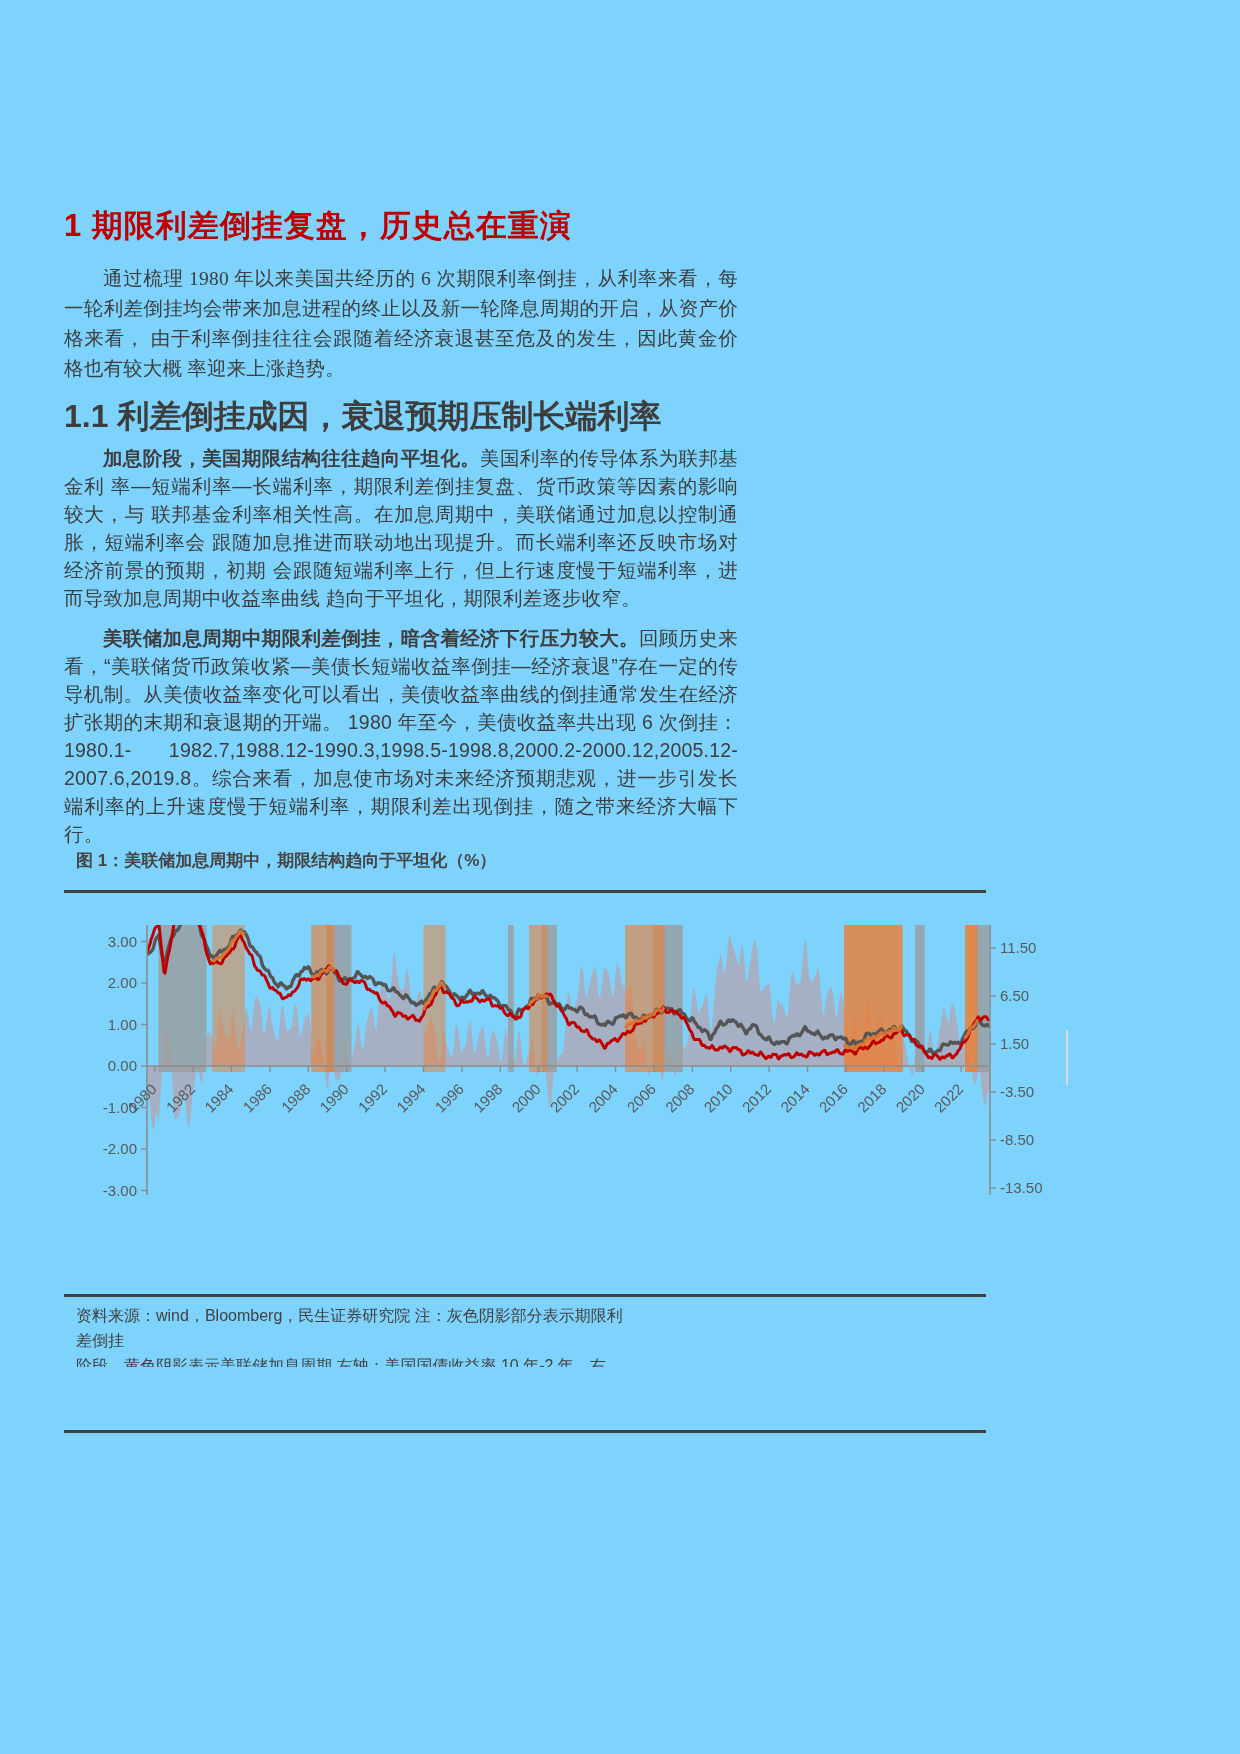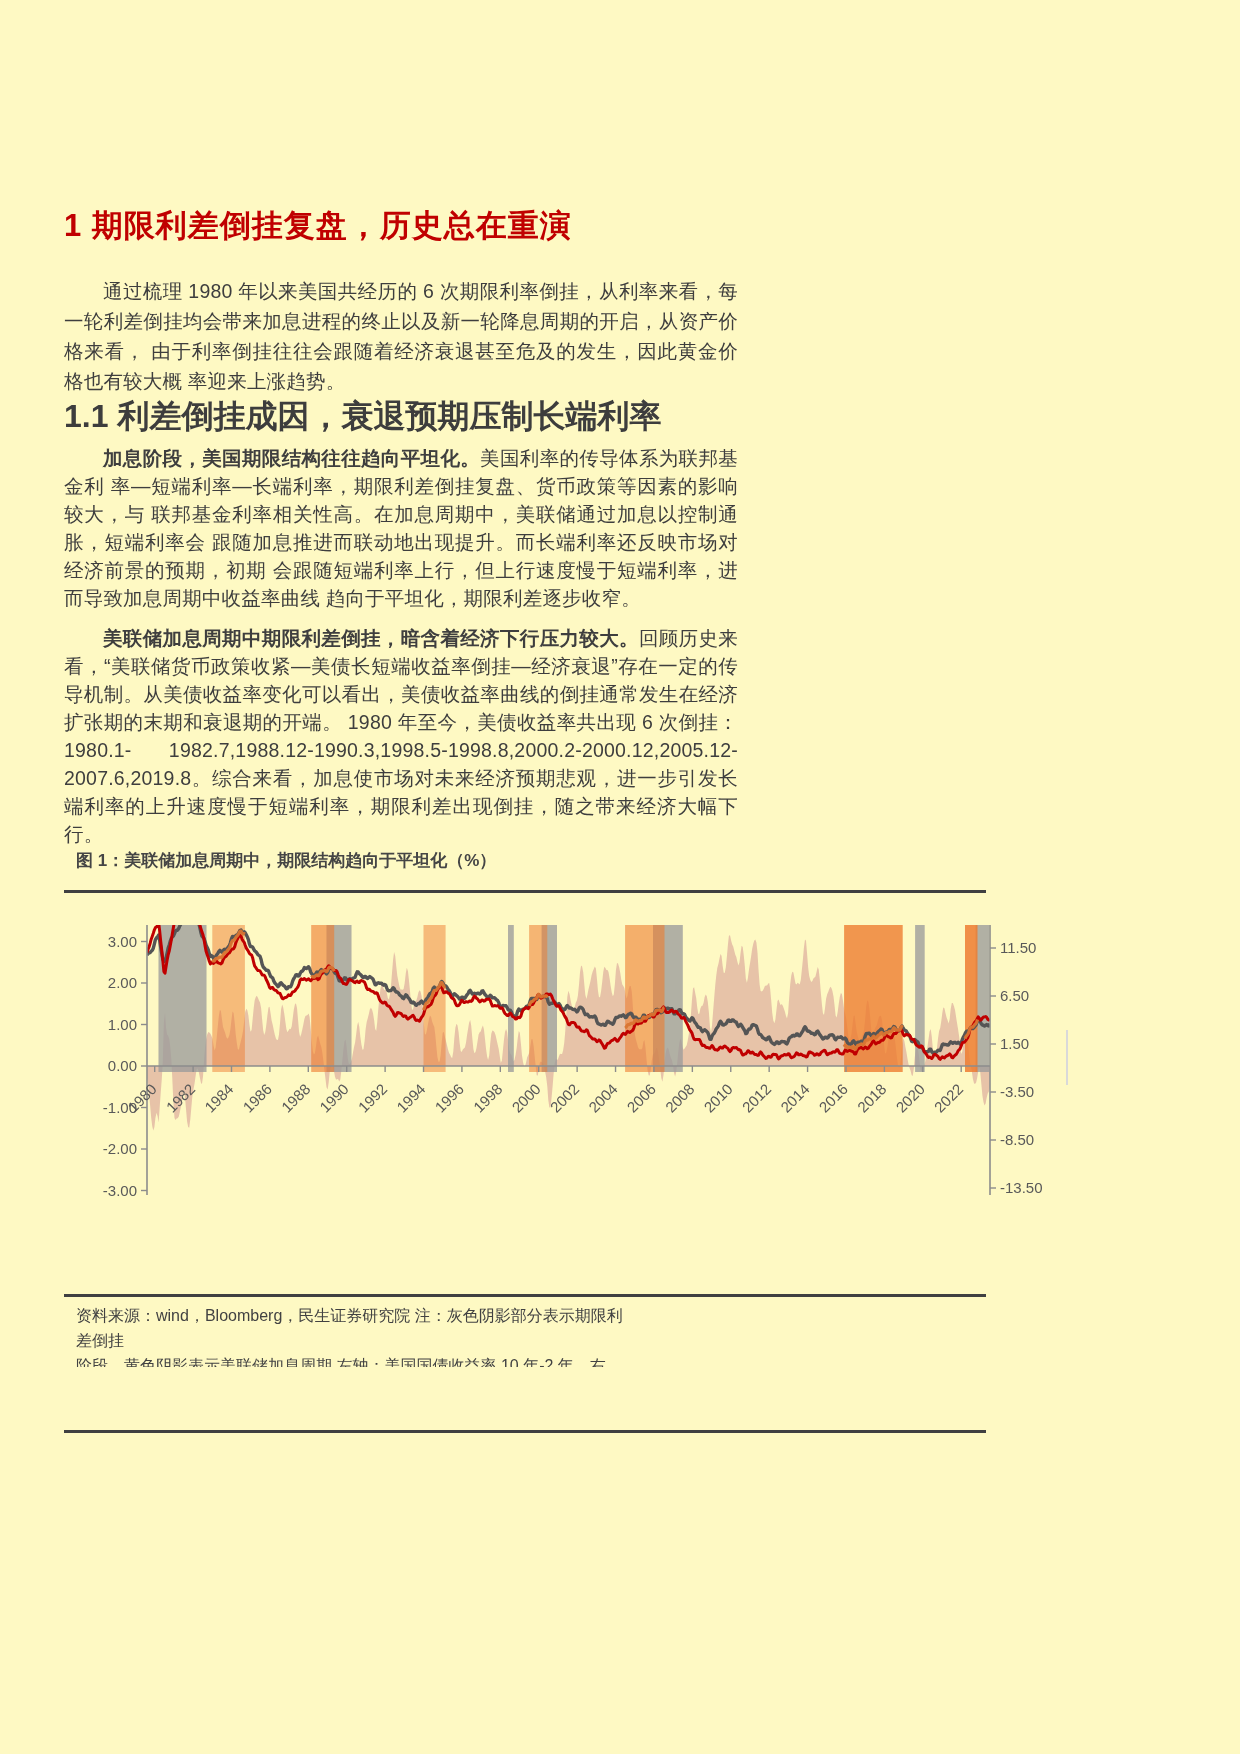--- a/index.html
+++ b/index.html
@@ -1,22 +1,22 @@
 <!DOCTYPE html>
 <html><head>
 <meta charset="utf-8">
 <style>
   html,body{margin:0;padding:0;background:#fff;}
-  #page{position:relative;width:1240px;height:1754px;background:#fef9c3;overflow:hidden;
+  #page{position:relative;width:1240px;height:1754px;background:#7dd3fc;overflow:hidden;
         font-family:"Liberation Sans","DejaVu Sans",sans-serif;color:#3d3d3d;}
   .abs{position:absolute;}
   .h1{left:64px;top:184px;width:900px;font-size:31px;font-weight:700;color:#c00000;letter-spacing:1px;}
   .para{left:64px;width:674px;font-size:19.5px;line-height:28px;text-align:justify;
         text-indent:2em;color:#3e3e3e;letter-spacing:0.2px;}
-  .p1{top:256px;line-height:30px;}
+  .p1{top:244px;line-height:30px;font-family:Liberation Serif, serif;}
   .p2{top:424px;}
   .p3{top:604px;}
   .lead{font-weight:700;margin-top:36px;}
   .h2{left:64px;top:368px;width:900px;font-size:32px;font-weight:700;color:#3d3d3d;}
   .figtitle{left:76px;top:849px;width:900px;font-size:17px;font-weight:700;color:#454545;}
   .rule{left:64px;width:922px;height:3px;background:#404040;}
   .rule-top{top:890px;}
   .rule-mid{top:1294px;}
   .rule-bot{top:1430px;}
   .chart{left:0;top:900px;}

